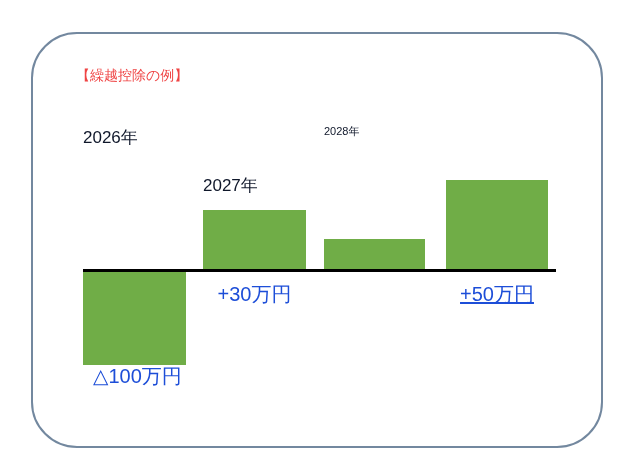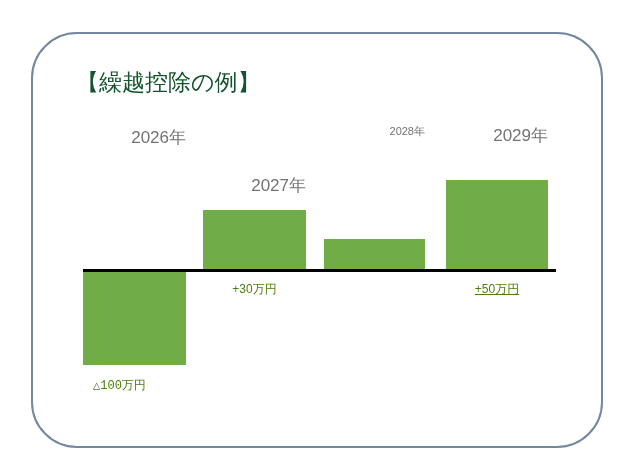--- a/index.html
+++ b/index.html
@@ -26,22 +26,22 @@
     border: 2px solid #73889F;
     border-radius: 46px;
     background: #ffffff;
   }
 
   
   #title {
     position: absolute;
     left: 76px;
     top: 67px;
-    font-size: 23px;
-    color: #14532d;
+    font-size: 14px;
+    color: #ef4444;
     letter-spacing: 0px;
     white-space: nowrap;
     font-family: Liberation Mono, monospace;
   }
 
   
   #plot {
     position: absolute;
     left: 0;
     top: 0;
@@ -62,55 +62,54 @@
   
   .bar {
     position: absolute;
     background: #70AD47;
   }
 
   
   .year-label {
     position: absolute;
     font-size: 17px;
-    color: #737373;
+    color: #0f172a;
     white-space: nowrap;
-    text-align: right;
+    text-align: left;
   }
 
   
   .value-label {
     position: absolute;
-    font-size: 12px;
-    color: #4d7c0f;
+    font-size: 20px;
+    color: #1d4ed8;
     white-space: nowrap;
     text-align: center;
   }
   .value-label.negative {
     text-align: left;
   }
 </style>
 </head>
 <body>
 
 <div id="frame" style="border-color: rgb(115, 136, 159); background: rgb(255, 255, 255);"></div>
 
 <div id="plot">
 
   <div id="title">【繰越控除の例】</div>
 
   <div class="year-label" style="left:83px; top:126px; width:103px;">2026年</div>
   <div class="year-label" style="left:203px; top:126px; width:103px;margin-top:48px;">2027年</div>
   <div class="year-label" style="left:324px; top:124px; width:101px; font-size:11px;">2028年</div>
-  <div class="year-label" style="left:446px; top:124px; width:102px;">2029年</div>
 
   <div class="bar" style="left: 83px; top: 272px; width: 103px; height: 93px; background: rgb(112, 173, 71);"></div>
   <div class="bar" style="left: 203px; top: 210px; width: 103px; height: 59px; background: rgb(112, 173, 71);"></div>
   <div class="bar" style="left: 324px; top: 239px; width: 101px; height: 30px; background: rgb(112, 173, 71);"></div>
   <div class="bar" style="left: 446px; top: 180px; width: 102px; height: 89px; background: rgb(112, 173, 71);"></div>
 
   <div id="baseline" style="background: rgb(0, 0, 0);"></div>
 
-  <div class="value-label negative" style="left:93px; top:377px;font-family:Liberation Mono, monospace;">△100万円</div>
+  <div class="value-label negative" style="left:93px; top:363px;">△100万円</div>
   <div class="value-label" style="left:203px; top:281px; width:103px;">+30万円</div>
   <div class="value-label" style="left:446px; top:281px; width:102px;text-decoration:underline;">+50万円</div>
 
 </div>
 
 </body></html>

